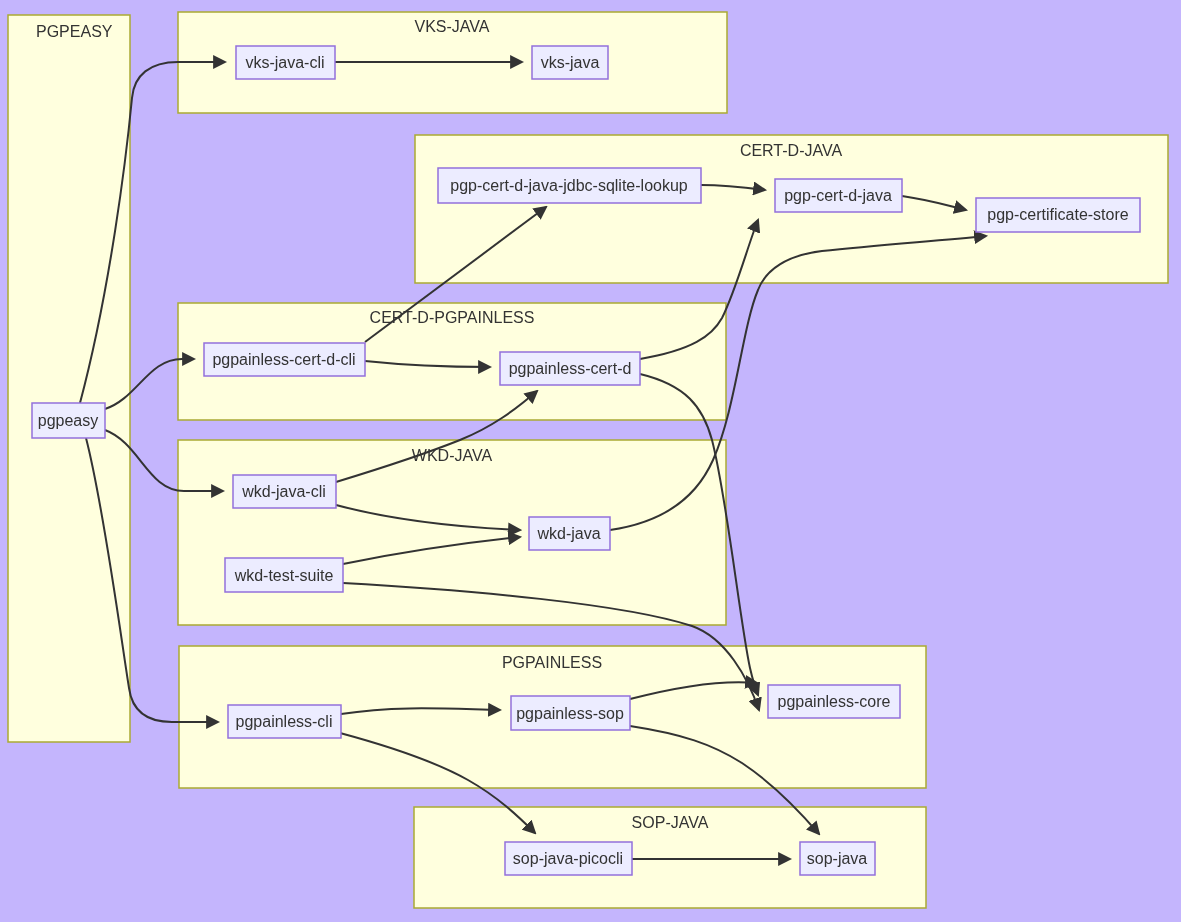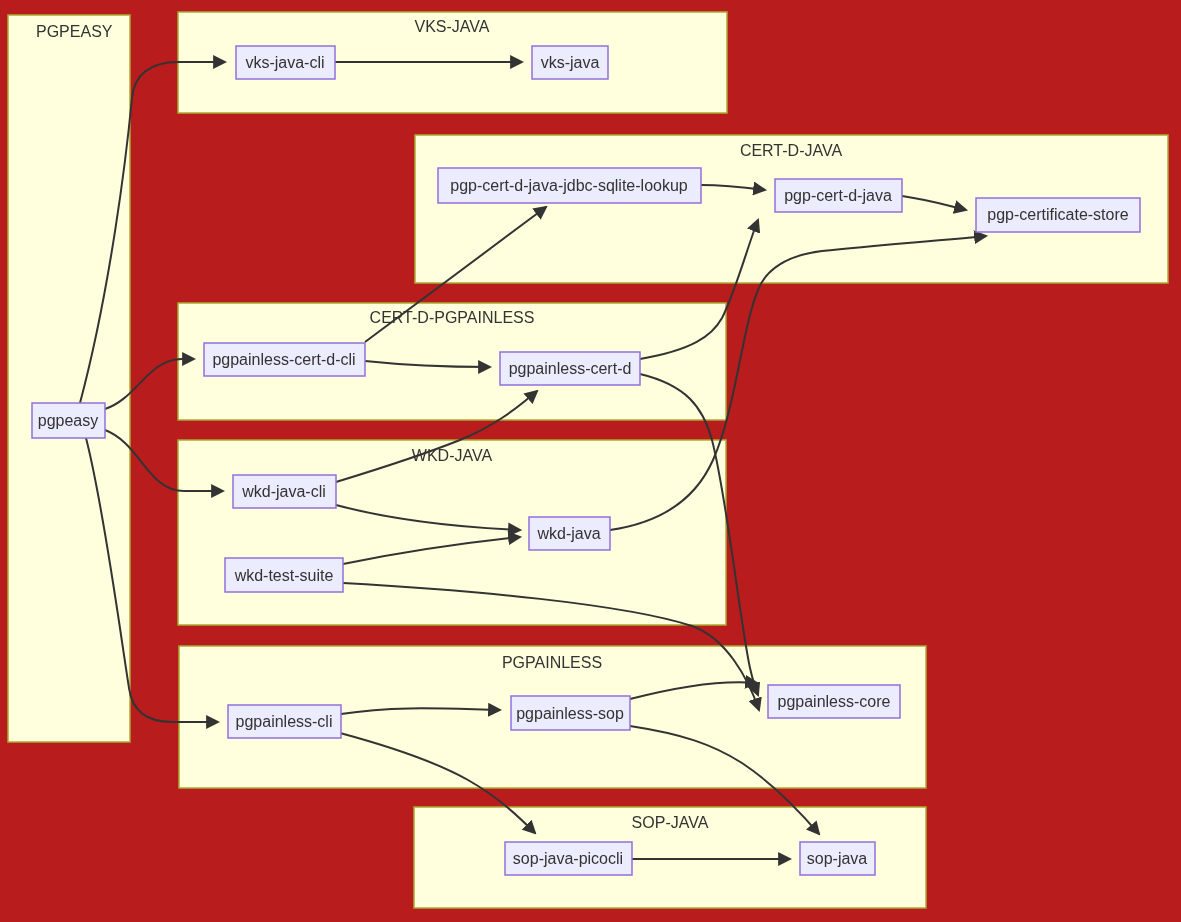--- a/index.html
+++ b/index.html
@@ -1,16 +1,16 @@
 <!DOCTYPE html>
 <html><head>
 <meta charset="utf-8">
 <style>
   html,body{margin:0;padding:0;background:#000;}
-  .stage{position:relative;width:1181px;height:922px;background:#b91c1c;overflow:hidden;}
+  .stage{position:relative;width:1181px;height:922px;background:#c4b5fd;overflow:hidden;}
   svg{display:block;}
   .cluster{fill:#ffffde;stroke:#aaaa33;stroke-width:1.5;}
   .cluster-label{fill:#333333;font-family:"Liberation Sans",sans-serif;font-size:16px;}
   .node-rect{fill:#ececff;stroke:#9370db;stroke-width:1.5;}
   .node-label{fill:#333333;font-family:"Liberation Sans",sans-serif;font-size:16px;text-anchor:middle;}
   .edge{fill:none;stroke:#333333;stroke-width:2;}
 </style>
 </head>
 <body>
 

